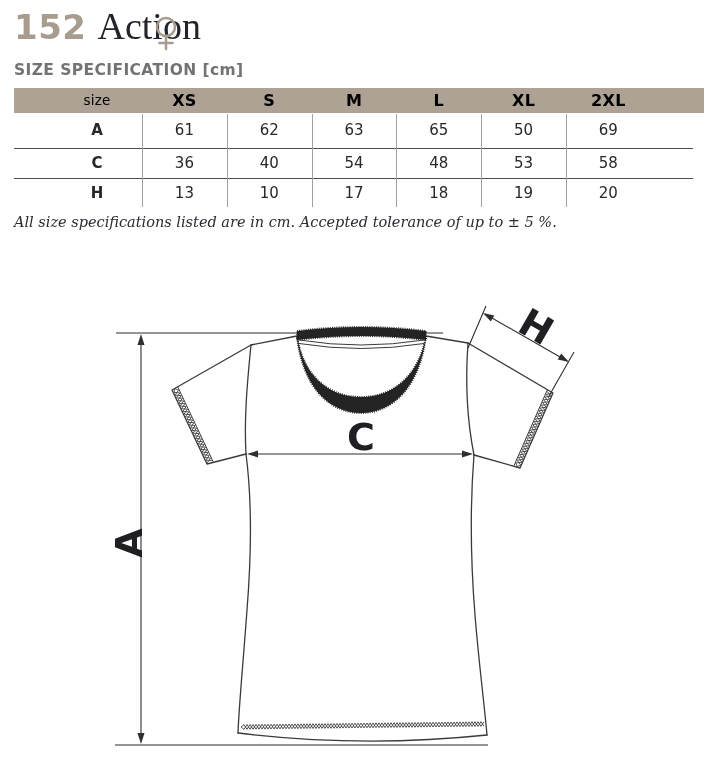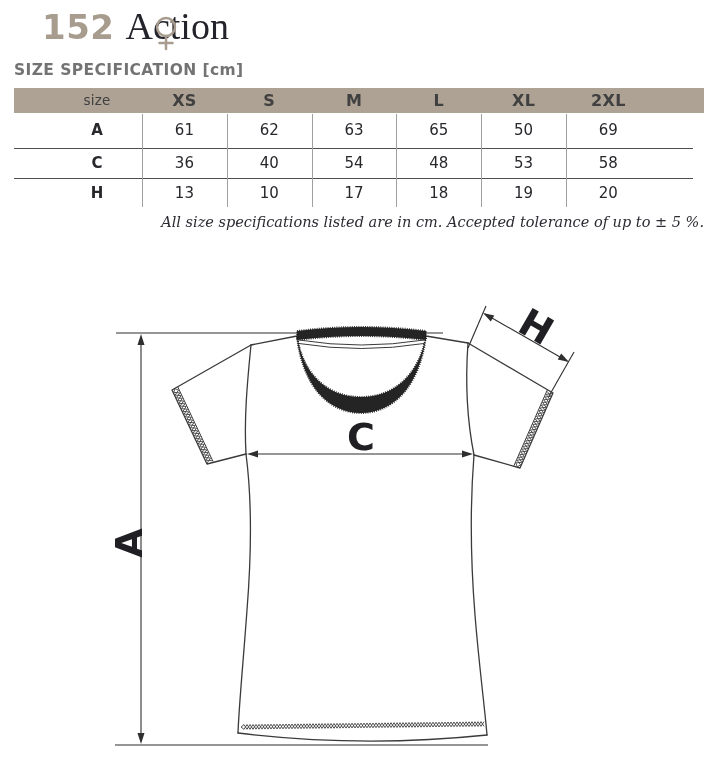--- a/index.html
+++ b/index.html
@@ -1,43 +1,43 @@
 <!DOCTYPE html>
 <html><head>
 <meta charset="utf-8">
 <style>
   html,body{margin:0;padding:0;background:#ffffff;}
   #page{position:relative;width:711px;height:773px;background:#fff;overflow:hidden;
         font-family:"DejaVu Sans","Liberation Sans",sans-serif;}
 
   
   #hdr{position:absolute;left:14px;top:4px;display:flex;align-items:baseline;}
-  #code{font-size:34px;font-weight:700;color:#a79c8e;letter-spacing:.5px;margin-left:28px;}
+  #code{font-size:34px;font-weight:700;color:#a79c8e;letter-spacing:.5px;}
   #pname{font-size:38px;font-weight:400;color:#23232b;margin-left:11px;
          font-family:"Liberation Serif","DejaVu Serif",serif;}
   #gicon{position:absolute;left:152px;top:10px;}
 
   #sectitle{position:absolute;left:14px;top:61px;font-size:15.5px;font-weight:700;
             color:#737373;letter-spacing:.4px;}
 
   
   #tbl{position:absolute;left:14px;top:88px;width:690px;height:120px;}
   .trow{display:grid;grid-template-columns:128px repeat(6,84.8px) 1fr;align-items:center;}
   .trow span{text-align:center;}
   .trow span:first-child{padding-left:38px;}
-  #thead{height:24.5px;background:#ada293;color:#404040;}
+  #thead{height:24.5px;background:#ada293;color:#000000;}
   #thead span{font-size:16px;font-weight:700;letter-spacing:.3px;}
   #thead span:first-child{font-weight:400;font-size:13.5px;letter-spacing:.2px;}
   .brow{color:#27272c;font-size:15px;}
   .brow .rl{font-weight:700;font-size:15px;}
   #rowA{height:35px;} #rowC{height:30px;} #rowH{height:30px;}
   .hrule{position:absolute;left:0;width:679px;height:1px;background:#4e4e4e;}
   .vsep{position:absolute;top:26px;height:93px;width:1px;background:#a0a0a0;}
 
-  #note{position:absolute;left:14px;top:214px;width:690px;text-align:right;
+  #note{position:absolute;left:14px;top:214px;width:690px;text-align:left;
         font-family:"DejaVu Serif","Liberation Serif",serif;font-style:italic;
         font-size:14.5px;color:#2b2b33;}
 
   #draw{position:absolute;left:0;top:270px;}
 </style>
 </head>
 <body>
 
 <div id="page">
 

